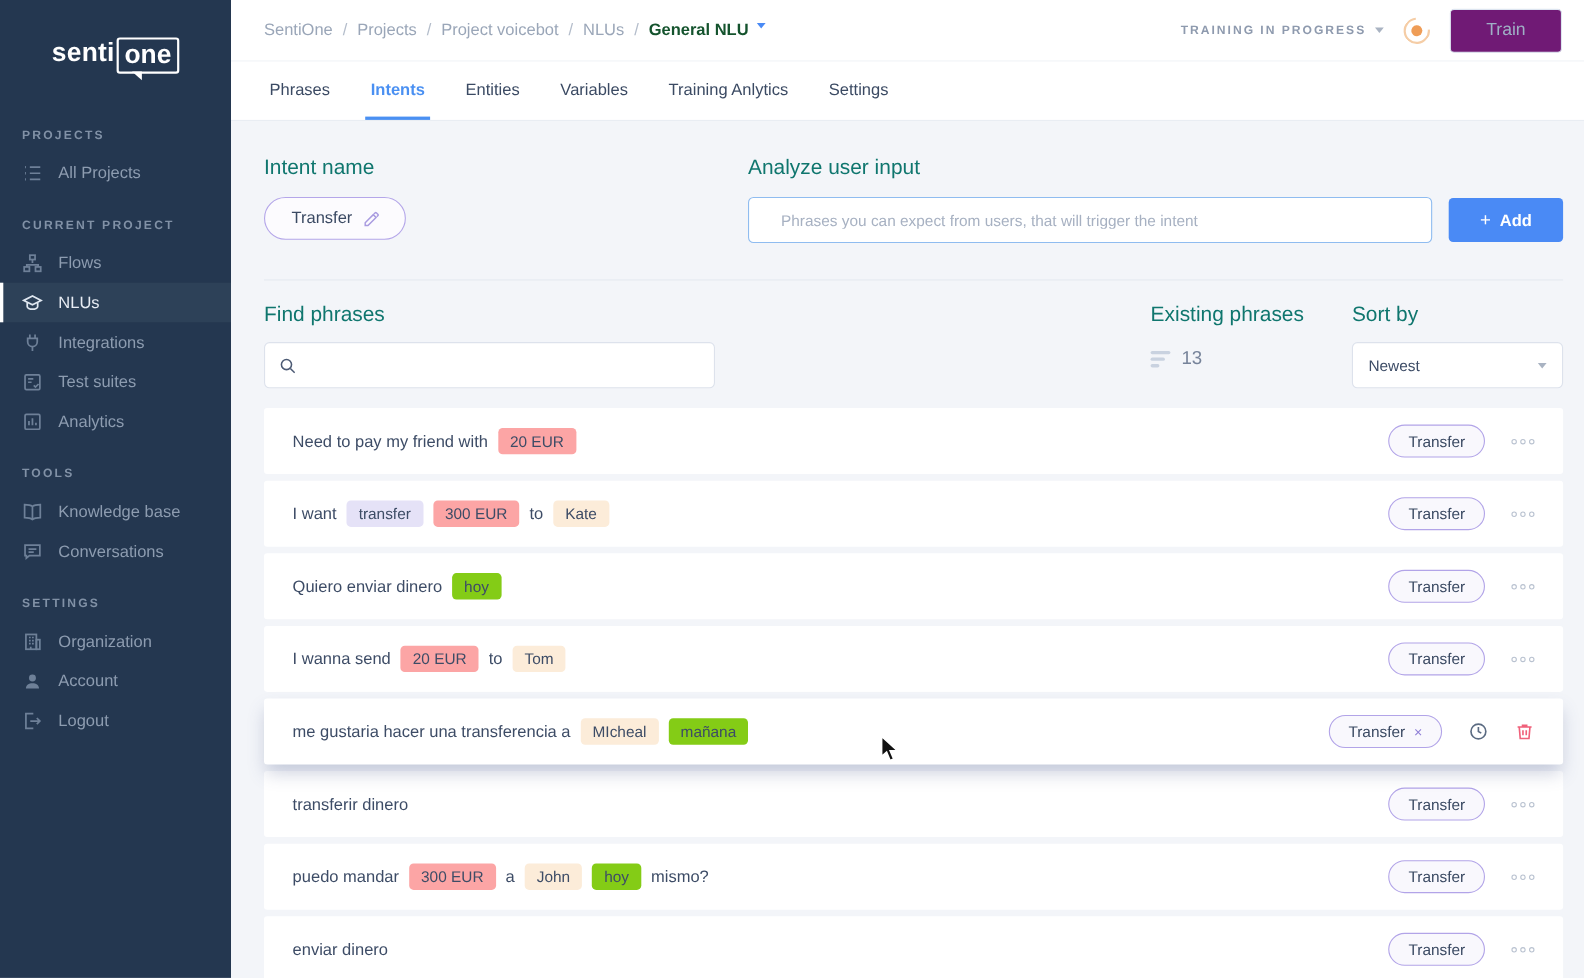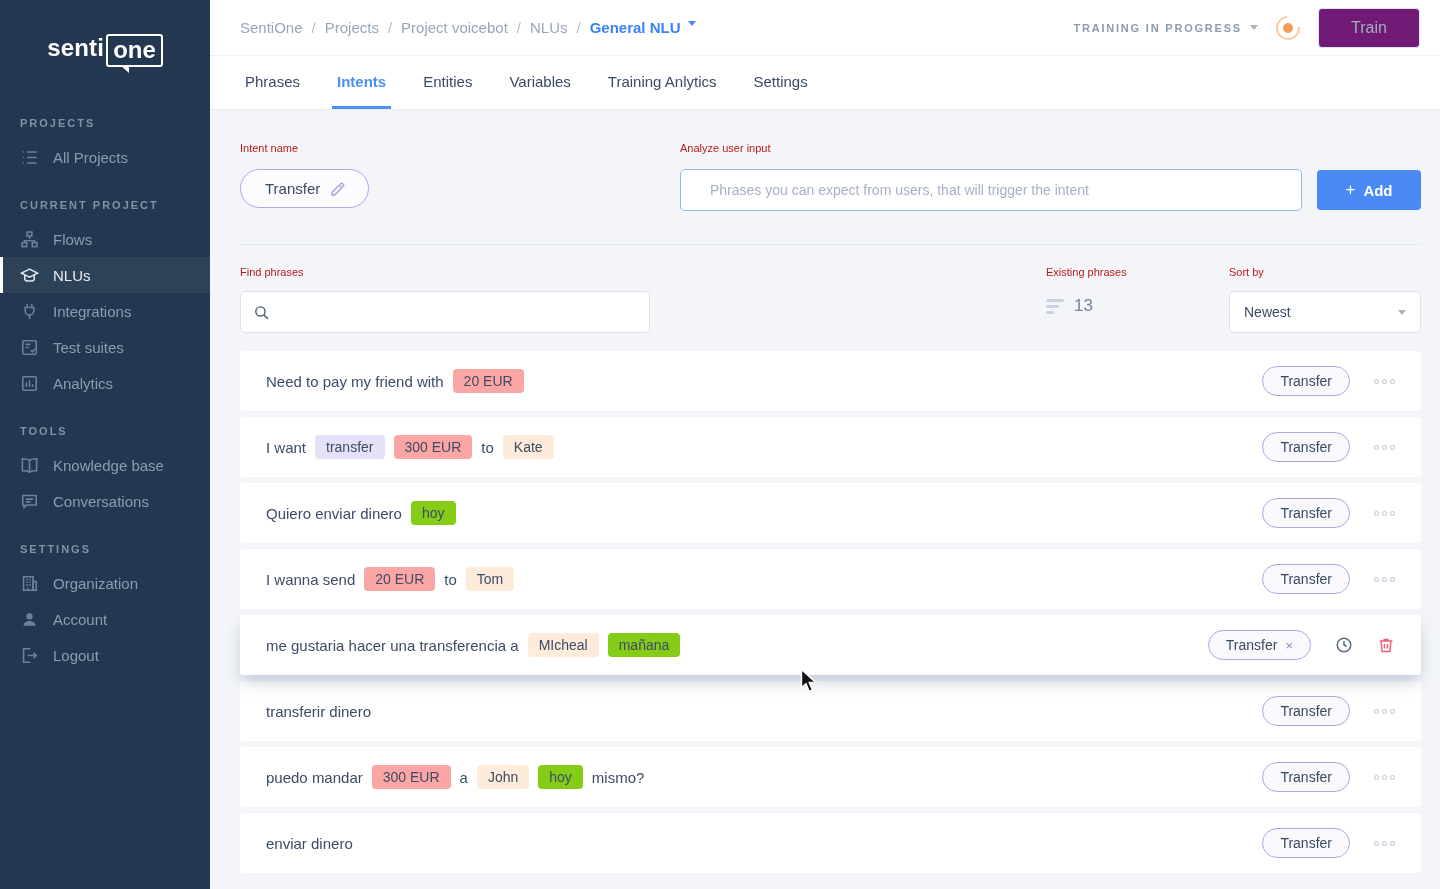--- a/index.html
+++ b/index.html
@@ -20,40 +20,40 @@
   .side-item.active .s-icon { color:#dfe7f0; }
   .side-item.active::before { content:""; position:absolute; left:0; top:0; width:3px; height:100%; background:#fff; }
   .s-icon svg { width:19px; height:19px; }
 
   
   .main { position:absolute; left:210px; top:0; width:1230px; height:889px; display:flex; flex-direction:column; }
   .topbar { height:56px; background:#fff; display:flex; align-items:center; padding:0 20px 0 30px; border-bottom:1px solid #eef1f6; flex:0 0 auto; }
   .breadcrumb { display:flex; align-items:center; font-size:15px; color:#9aa6b8; gap:9px; }
   .crumb { cursor:pointer; }
   .crumb-sep { color:#b4bdcb; }
-  .crumb-last { color:#3b82f6; font-weight:600; cursor:pointer; display:flex; gap:7px; }
+  .crumb-last { color:#14532d; font-weight:600; cursor:pointer; display:flex; gap:7px; }
   .caret-blue { width:0; height:0; border-left:4px solid transparent; border-right:4px solid transparent; border-top:5px solid #4a8af5; margin-top:2px; }
   .topbar-right { margin-left:auto; display:flex; align-items:center; gap:18px; }
   .training-status { display:flex; align-items:center; gap:8px; font-size:11px; letter-spacing:1.8px; color:#8e9aae; font-weight:600; cursor:pointer; }
   .caret-gray { width:0; height:0; border-left:4px solid transparent; border-right:4px solid transparent; border-top:5px solid #a9b3c2; }
   .spinner { width:24px; height:24px; border-radius:50%; border:2px solid #f5cda6; border-top-color:transparent; position:relative; transform:rotate(40deg); }
   .spinner::after { content:""; position:absolute; left:5px; top:5px; width:10px; height:10px; border-radius:50%; background:#ef9d57; }
   .train-btn { width:102px; height:40px; background:#701a75; border:1px solid #dde5f0; border-radius:4px; color:#9fafc5; font-size:16px; cursor:pointer; font-family:inherit; }
 
   .tabsbar { height:54px; background:#fff; border-bottom:1px solid #e9edf3; display:flex; align-items:flex-end; padding:0 30px; gap:27px; flex:0 0 auto; }
   .tab { font-size:15px; color:#3b4a63; padding:0 5px 16px 5px; cursor:pointer; border-bottom:3px solid transparent; }
   .tab.active { color:#4a90f2; border-bottom-color:#4a90f2; font-weight:600; }
 
   .content { flex:1; padding:32px 19px 0 30px; overflow:hidden; }
 
   
   .intent-row { display:flex; }
   .col-left { width:440px; flex:0 0 auto; }
   .col-right { flex:1; }
-  .field-label { font-size:11px; color:#b91c1c; margin-bottom:15px; }
+  .field-label { font-size:19px; color:#0f766e; margin-bottom:15px; }
   .intent-pill { display:inline-flex; align-items:center; gap:10px; border:1px solid #b4a6e9; background:#fcfbfe; border-radius:21px; padding:10px 22px 10px 24px; font-size:15px; color:#3b4a63; cursor:pointer; }
   .pencil { color:#a99be0; display:flex; }
   .pencil svg { width:16px; height:16px; }
   .analyze-row { display:flex; gap:15px; }
   .analyze-input { flex:1; height:42px; border:1px solid #8fbcf0; border-radius:5px; padding:0 29px; font-size:14px; color:#3d4c66; outline:none; background:#fff; font-family:inherit; }
   .analyze-input::placeholder { color:#a7b1c2; }
   .add-btn { width:104px; height:40px; background:#4a8af5; border:none; border-radius:4px; color:#fff; font-size:15px; font-weight:600; cursor:pointer; display:flex; align-items:center; justify-content:center; gap:8px; margin-top:1px; font-family:inherit; }
   .add-plus { font-size:17px; font-weight:400; }
 
   .divider { border-top:1px solid #e5e9f0; margin:33px 0 0 0; }

